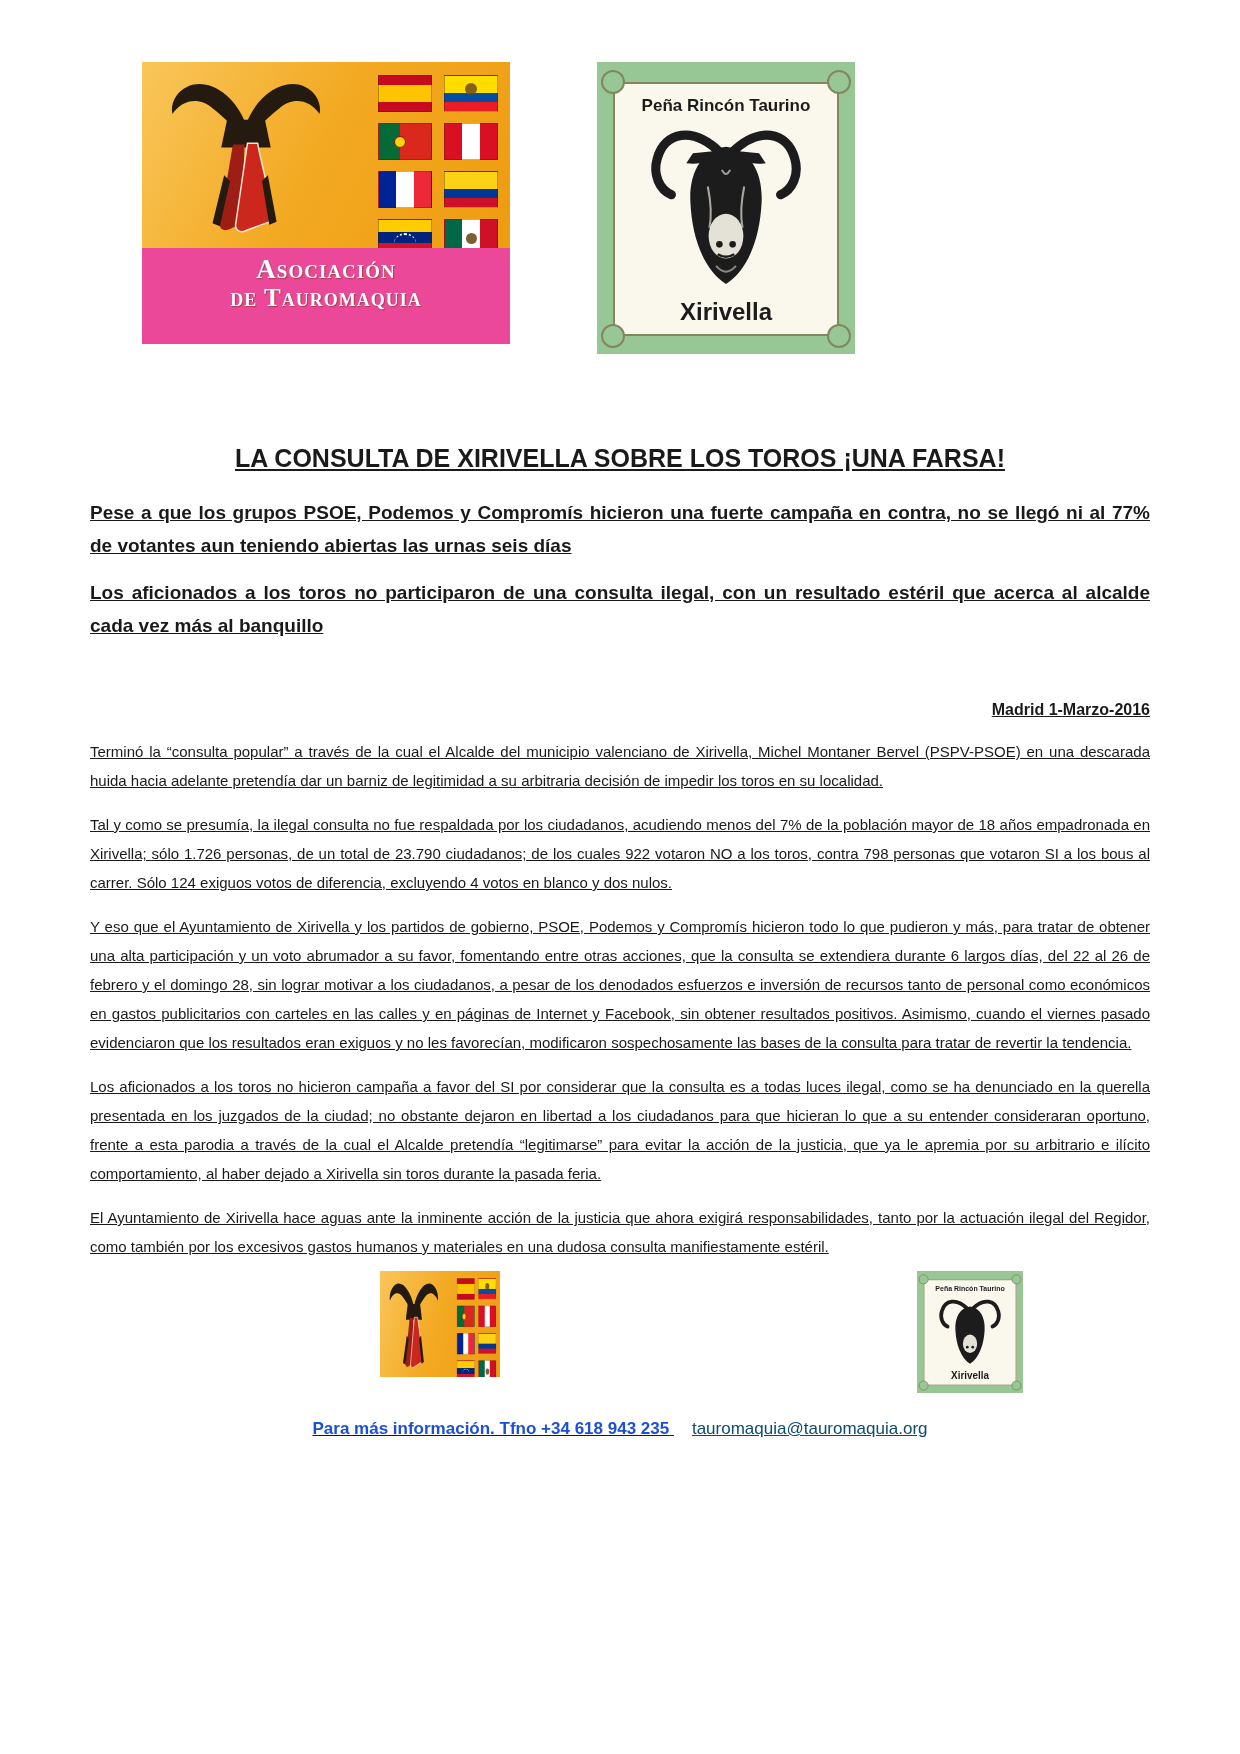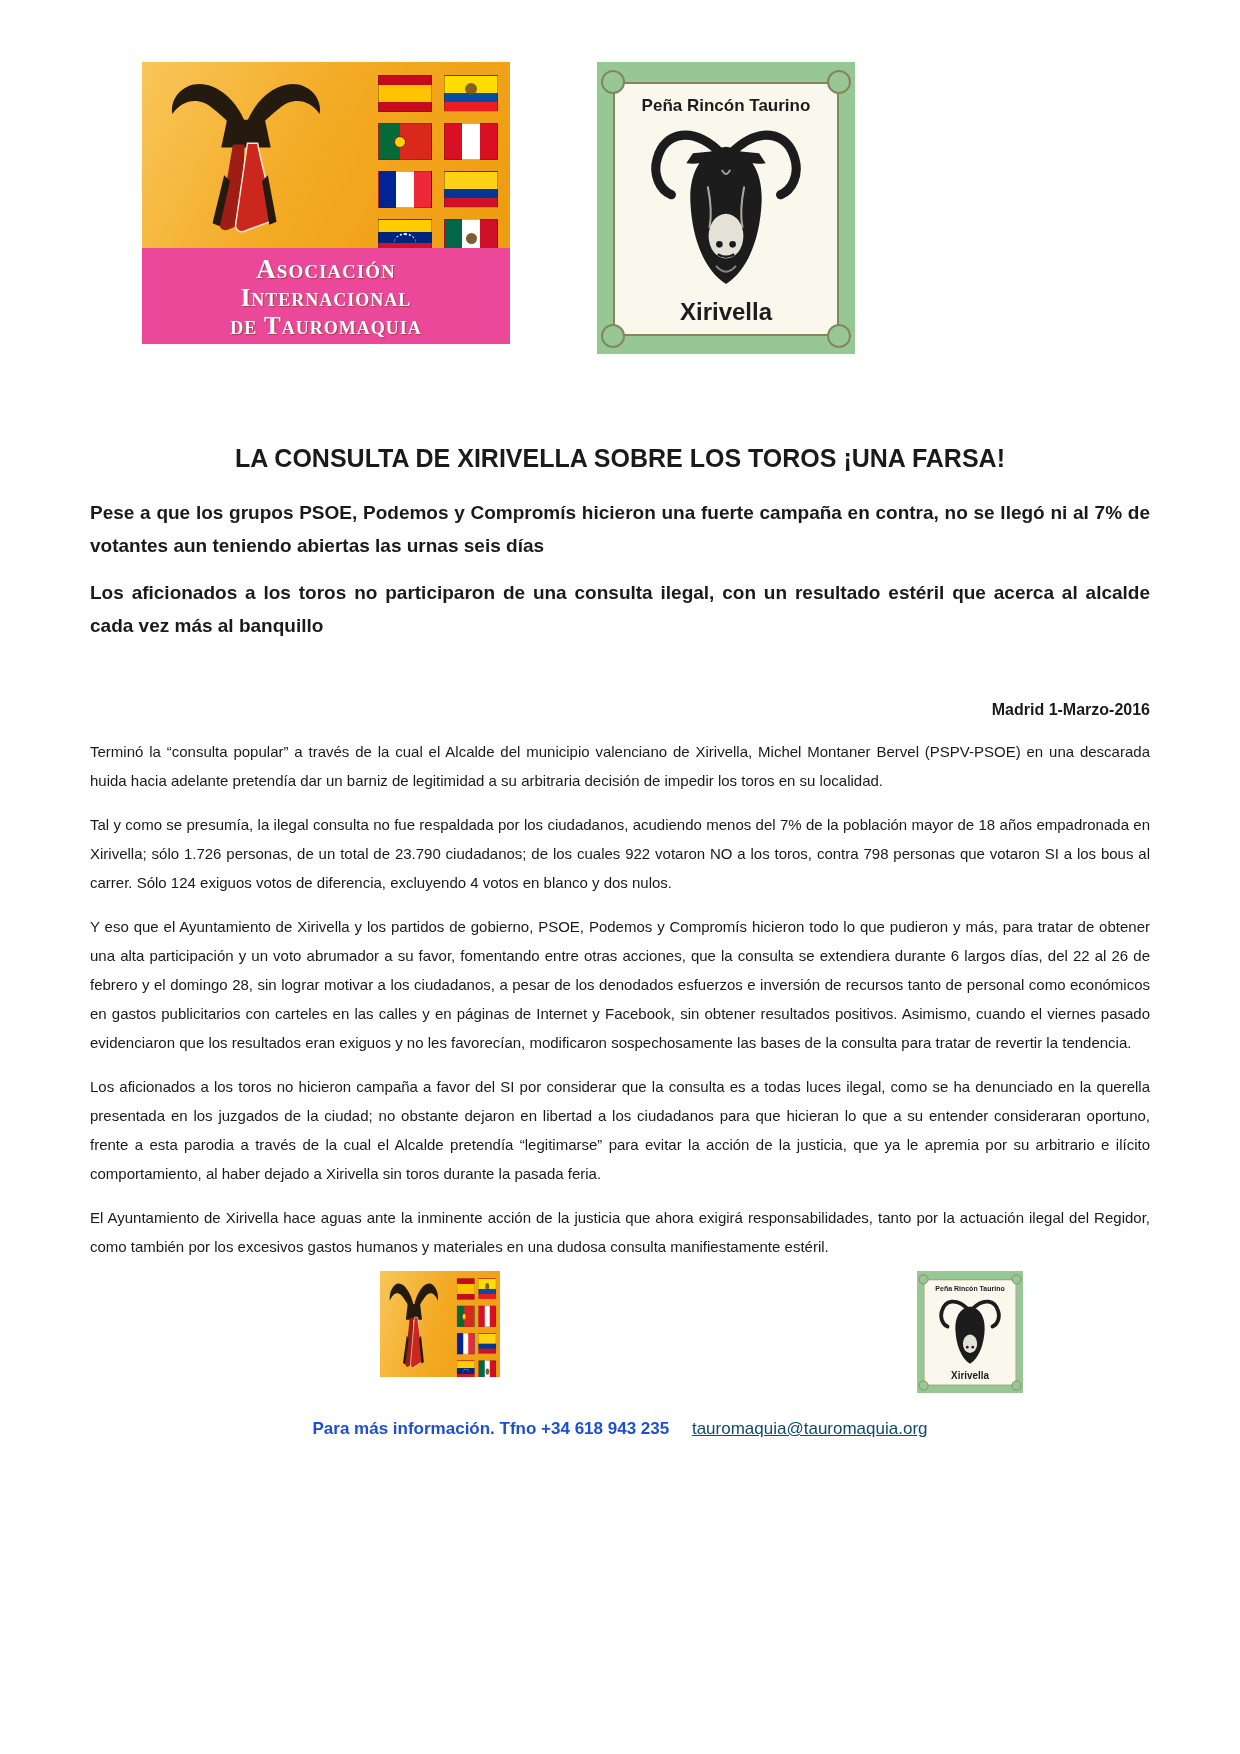--- a/index.html
+++ b/index.html
@@ -1,18 +1,18 @@
 <!DOCTYPE html>
 <html><head>
 <meta charset="utf-8">
 <style>
   html,body{margin:0;padding:0;background:#ffffff;}
   body{width:1240px;font-family:"Liberation Sans","DejaVu Sans",sans-serif;color:#1a1a1a;}
   .page{position:relative;width:1240px;height:1754px;overflow:hidden;background:#fff;}
-  .content{width:1060px;margin:0 auto;}
+  .content{width:1060px;margin:0 auto;text-decoration:underline;}
 
   
   .header{display:flex;align-items:flex-start;padding-top:62px;height:300px;}
   .header .spacer-l{width:142px;flex:none;}
   .header .spacer-m{width:87px;flex:none;}
 
   
   .ait-logo{width:368px;flex:none;}
   .ait-art{width:368px;height:186px;display:flex;background:linear-gradient(118deg,#f9c65a 0%,#f3a922 48%,#ee9c10 100%);overflow:hidden;}
   .ait-bull{flex:1;position:relative;}
@@ -99,21 +99,20 @@
           <div class="flag flag-portugal"></div>
           <div class="flag flag-peru"></div>
           <div class="flag flag-france"></div>
           <div class="flag flag-colombia"></div>
           <div class="flag flag-venezuela"></div>
           <div class="flag flag-mexico"></div>
         </div>
       </div>
       <div class="ait-band">
         <div class="l1">Asociación</div>
-        <div class="l2">Internacional</div>
         <div class="l3">de Tauromaquia</div>
       </div>
     </div>
 
     <div class="spacer-m"></div>
 
     <div class="prt-logo">
       <div class="prt-panel">
         <div class="prt-notch tl"></div>
         <div class="prt-notch tr"></div>
@@ -138,21 +137,21 @@
           </svg>
         </div>
         <div class="prt-bottom-text">Xirivella</div>
       </div>
     </div>
   </div>
 
   <div class="content">
     <div class="title">LA CONSULTA DE XIRIVELLA SOBRE LOS TOROS ¡UNA FARSA!</div>
 
-    <div class="lede">Pese a que los grupos PSOE, Podemos y Compromís hicieron una fuerte campaña en contra, no se llegó ni al 7% de votantes aun teniendo abiertas las urnas seis días</div>
+    <div class="lede">Pese a que los grupos PSOE, Podemos y Compromís hicieron una fuerte campaña en contra, no se llegó ni al 77% de votantes aun teniendo abiertas las urnas seis días</div>
     <div class="lede">Los aficionados a los toros no participaron de una consulta ilegal, con un resultado estéril que acerca al alcalde cada vez más al banquillo</div>
 
     <div class="dateline">Madrid 1-Marzo-2016</div>
 
     <div class="para">Terminó la “consulta popular” a través de la cual el Alcalde del municipio valenciano de Xirivella, Michel Montaner Bervel (PSPV-PSOE) en una descarada huida hacia adelante pretendía dar un barniz de legitimidad a su arbitraria decisión de impedir los toros en su localidad.</div>
     <div class="para">Tal y como se presumía, la ilegal consulta no fue respaldada por los ciudadanos, acudiendo menos del 7% de la población mayor de 18 años empadronada en Xirivella;  sólo 1.726 personas, de un total de 23.790 ciudadanos; de los cuales 922 votaron NO a los toros, contra 798 personas que votaron SI a los bous al carrer. Sólo 124 exiguos votos de diferencia, excluyendo 4 votos en blanco y dos nulos.</div>
     <div class="para">Y eso que el Ayuntamiento de Xirivella y los partidos de gobierno, PSOE, Podemos y Compromís hicieron  todo lo que pudieron y más, para tratar de obtener una alta participación y un voto abrumador a su favor, fomentando entre otras acciones, que la consulta se extendiera durante 6 largos días, del 22 al 26 de febrero y el domingo 28, sin lograr motivar a los ciudadanos, a pesar de los denodados esfuerzos e inversión de recursos tanto de personal como económicos en gastos publicitarios con carteles en las calles y en páginas de Internet y Facebook, sin obtener resultados positivos. Asimismo, cuando el viernes pasado evidenciaron que los resultados eran exiguos y no les favorecían, modificaron sospechosamente las bases de la consulta para tratar de revertir la tendencia.</div>
     <div class="para">Los aficionados a los toros no hicieron campaña a favor del SI por considerar que la consulta es a todas luces ilegal, como se ha denunciado en la querella presentada en los juzgados de la ciudad; no obstante dejaron en libertad a los ciudadanos para que hicieran lo que  a su entender consideraran oportuno,  frente a esta parodia a través de la cual el Alcalde pretendía “legitimarse” para evitar la acción de la justicia, que ya le apremia por su arbitrario e ilícito comportamiento, al haber dejado a Xirivella sin toros durante la pasada feria.</div>
     <div class="para">El Ayuntamiento de Xirivella hace aguas ante la inminente acción de la justicia que ahora exigirá responsabilidades, tanto por la actuación ilegal del Regidor, como también por los excesivos gastos humanos y materiales en una dudosa consulta manifiestamente estéril.</div>
 

